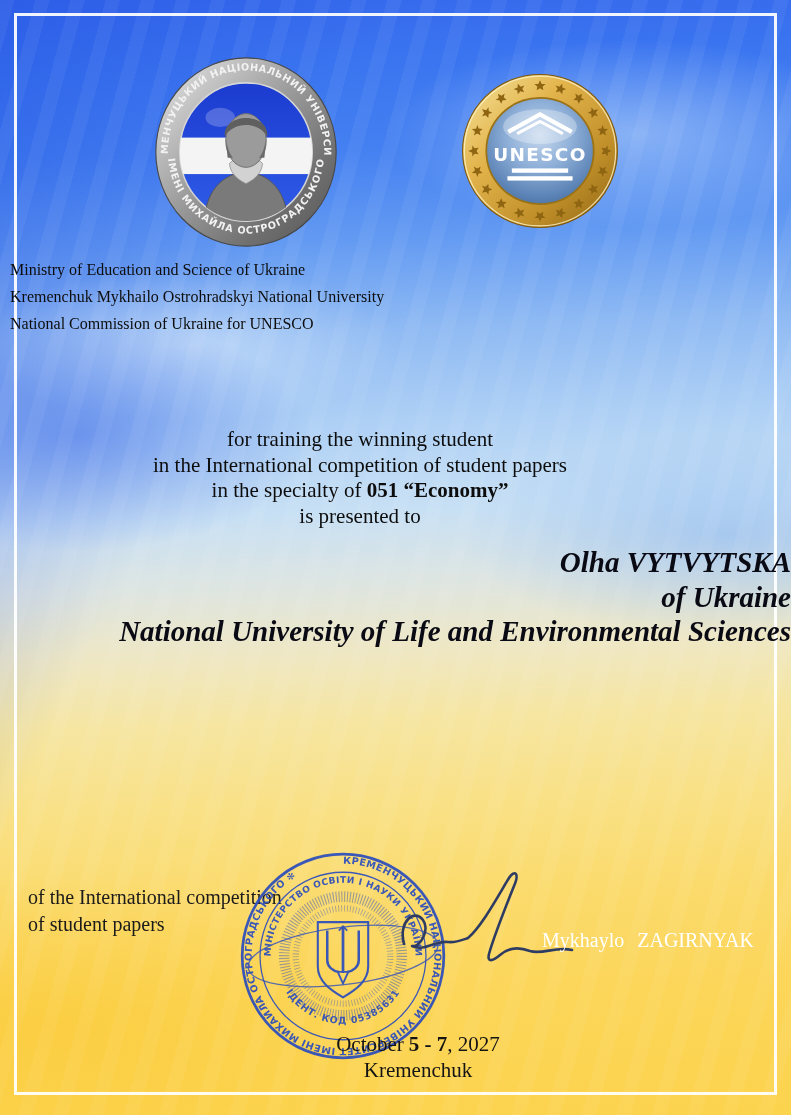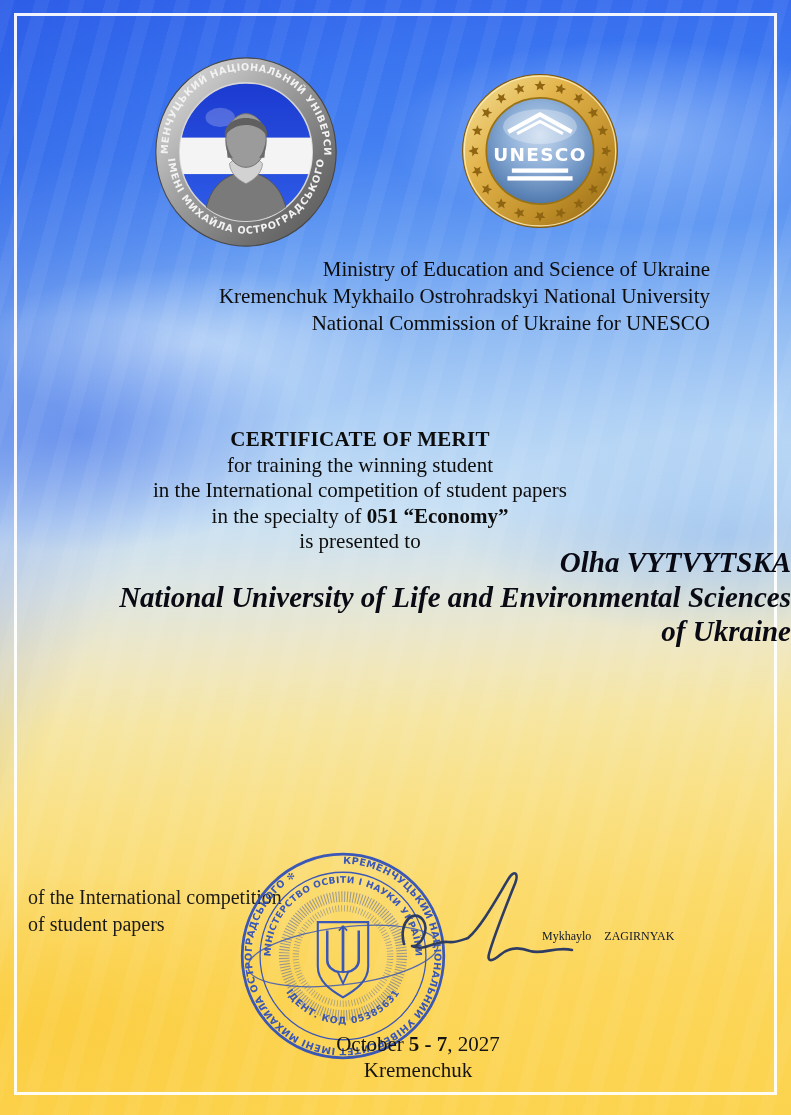--- a/index.html
+++ b/index.html
@@ -30,42 +30,42 @@
   .frame{
     position:absolute;left:14px;right:14px;top:13px;bottom:20px;
     border:3px solid rgba(255,255,255,0.93);
     pointer-events:none;
   }
   .emblem-uni{position:absolute;left:154px;top:56px;width:184px;height:192px;}
   .medal-unesco{position:absolute;left:452px;top:64px;width:176px;height:174px;}
 
   .header-block{
     position:absolute;left:10px;top:256px;width:700px;
-    text-align:right;font-size:21px;line-height:27px;color:#0d0d0d;
+    text-align:left;font-size:16px;line-height:27px;color:#0d0d0d;
   }
   .title-block{
     position:absolute;left:10px;top:427px;width:700px;
     text-align:center;font-size:21px;line-height:25.5px;color:#0d0d0d;
   }
   .title-block .title{font-weight:bold;letter-spacing:0.3px;}
   .title-block b{font-weight:bold;}
   .recipient-block{
     position:absolute;left:0;top:545px;width:791px;
     text-align:right;font-size:29px;line-height:34.5px;
     font-weight:bold;font-style:italic;color:#0a0a14;
   }
   .role-text{
     position:absolute;left:28px;top:884px;width:320px;
     font-size:20px;line-height:26.5px;color:#1a1a1a;z-index:4;
   }
   .stamp{position:absolute;left:238px;top:850px;width:210px;height:212px;z-index:5;opacity:0.92;}
   .signature{position:absolute;left:390px;top:856px;width:190px;height:120px;z-index:6;}
   .signer{
     position:absolute;left:542px;top:929px;z-index:6;
-    font-size:12px;color:#0f172a;white-space:nowrap;
+    font-size:20px;color:#ffffff;white-space:nowrap;
   }
   .signer .given{margin-right:13px;}
   .date-block{
     position:absolute;left:318px;top:1031px;width:200px;z-index:6;
     text-align:center;font-size:21px;line-height:26px;color:#141414;
   }
   .date-block .days{font-weight:bold;}
   .date-block .month{margin-right:5px;}
   svg text{user-select:none;}
 </style>
@@ -172,31 +172,30 @@
     </svg>
   </div>
 
   <div class="header-block">
     <div>Ministry of Education and Science of Ukraine</div>
     <div>Kremenchuk Mykhailo Ostrohradskyi National University</div>
     <div>National Commission of Ukraine for UNESCO</div>
   </div>
 
   <div class="title-block">
-    <div class="title">CERTIFICATE OF MERIT</div>
     <div>for training the winning student</div>
     <div>in the International competition of student papers</div>
     <div><span>in the specialty of </span><b>051 “Economy”</b></div>
     <div>is presented to</div>
   </div>
 
   <div class="recipient-block">
     <div>Olha VYTVYTSKA</div>
+    <div>of Ukraine</div>
     <div>National University of Life and Environmental Sciences</div>
-    <div>of Ukraine</div>
   </div>
 
   <div class="role-text">
     <div>of the International competition</div>
     <div>of student papers</div>
   </div>
 
   <div class="stamp">
     <svg viewBox="0 0 200 200" width="210" height="212" preserveAspectRatio="none" style="color:#2b4dbd">
       <defs>

